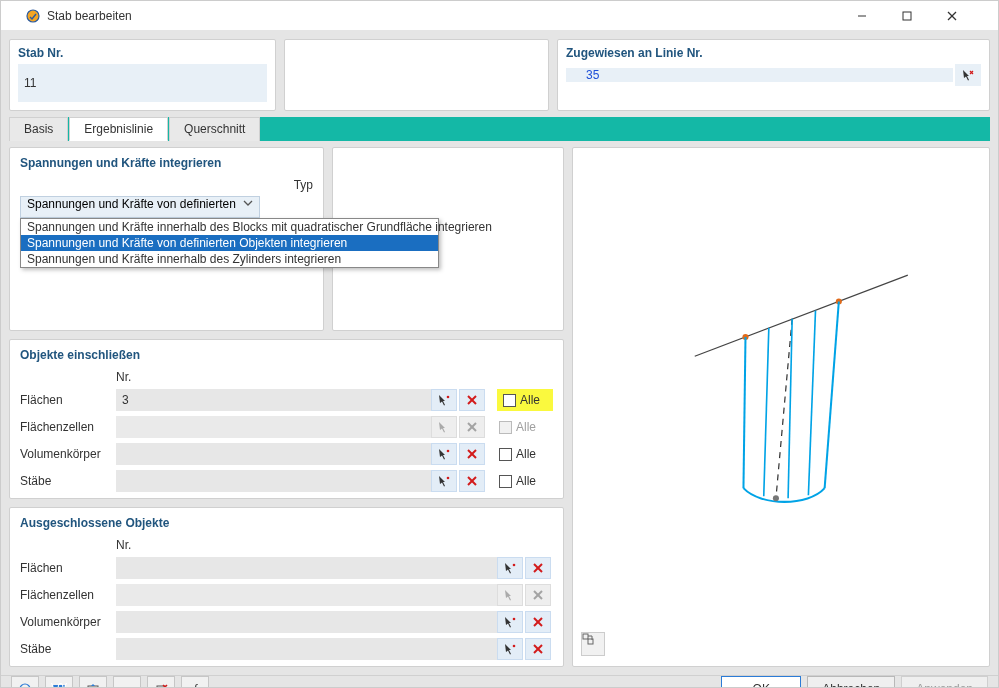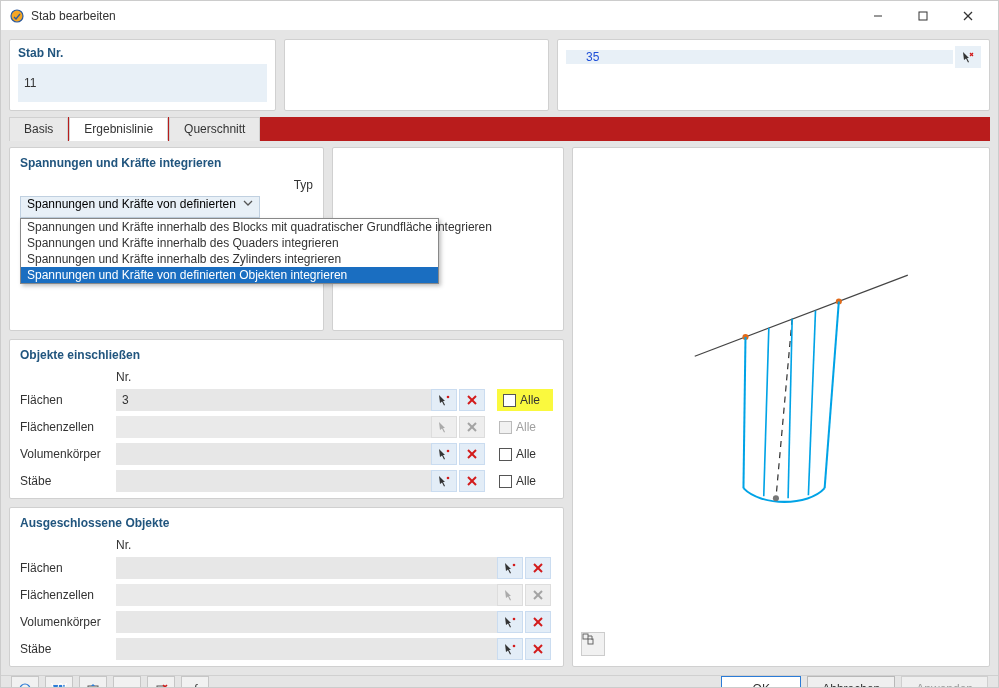--- a/index.html
+++ b/index.html
@@ -1,37 +1,37 @@
 <!DOCTYPE html>
 <html><head>
 <meta charset="utf-8">
 <style>
 * { box-sizing: border-box; margin: 0; padding: 0; font-family: "Segoe UI", Tahoma, sans-serif; font-size: 12px; }
 body { background: #fff; width: 999px; height: 688px; overflow: hidden; display: flex; flex-direction: column; border: 1px solid #ccc; }
-.titlebar { height: 30px; background: #fff; display: flex; align-items: center; padding: 0 8px; border-bottom: 1px solid #e5e5e5; }
+.titlebar { height: 30px; background: #fff; display: flex; align-items: center; padding: 0 24px; border-bottom: 1px solid #e5e5e5; }
 .titlebar .app-icon { width: 16px; height: 16px; margin-right: 6px; }
 .titlebar .title { flex: 1; color: #333; }
 .titlebar .win-btns { display: flex; gap: 0; }
 .titlebar .win-btn { width: 45px; height: 29px; display: flex; align-items: center; justify-content: center; color: #333; cursor: pointer; }
 
 .content { flex: 1; background: #e5e5e5; padding: 8px; display: flex; flex-direction: column; gap: 6px; }
 
 .top-row { display: flex; gap: 8px; }
 .panel { background: #fff; border: 1px solid #d0d0d0; border-radius: 2px; padding: 6px 8px 8px 8px; }
 .panel-title { color: #21557e; font-weight: 600; margin-bottom: 4px; }
 .top-left { width: 267px; }
 .top-mid { width: 265px; }
 .top-right { flex: 1; position: relative; }
 
 .text-input-wrap { display: flex; align-items: center; }
 .text-input { width: 100%; height: 38px; background: #e8f0f7; border: none; padding: 0 6px; color: #333; }
 .line-input { flex: 1; height: 14px; background: #e8f0f7; border: none; padding: 0 20px; color: #1d4ed8; }
 .pick-btn { width: 26px; height: 22px; background: #e8f0f7; border: none; display: flex; align-items: center; justify-content: center; cursor: pointer; margin-left: 2px; }
 
-.tabs-row { display: flex; background: #b91c1c; text-align: center; }
+.tabs-row { display: flex; background: #14b8a6; text-align: center; }
 .tab { padding: 4px 14px; border: 1px solid #d0d0d0; border-bottom: none; background: #e9e9e9; color: #333; margin-right: 1px; cursor: pointer; }
 .tab.active { background: #fff; border-bottom: 1px solid #fff; position: relative; z-index: 2; }
 
 .main-row { display: flex; gap: 8px; flex: 1; }
 .left-col { width: 555px; display: flex; flex-direction: column; gap: 8px; }
 .right-col { flex: 1; }
 
 .group { background: #fff; border: 1px solid #d0d0d0; border-radius: 2px; padding: 8px 10px 10px 10px; position: relative; }
 .group.tight { padding-bottom: 6px; }
 .group-title { color: #21557e; font-weight: 600; margin-bottom: 8px; }
@@ -111,20 +111,21 @@
 
 <div class="content">
 
   <div class="top-row">
     <div class="panel top-left">
       <div class="panel-title">Stab Nr.</div>
       <input class="text-input" value="11" style="">
     </div>
     <div class="panel top-mid"></div>
     <div class="panel top-right">
+      <div class="panel-title">Zugewiesen an Linie Nr.</div>
       <div class="text-input-wrap">
         <input class="line-input" value="35" style="">
         <button class="pick-btn">
           <svg width="14" height="14" viewBox="0 0 14 14">
               <path d="M2 2 L8 8 L6 8 L8 12 L7 12.5 L5 8.5 L3 10 Z" fill="#333"></path>
               <line x1="9" y1="3" x2="12" y2="6" stroke="#d21b1b" stroke-width="1.3"></line>
               <line x1="12" y1="3" x2="9" y2="6" stroke="#d21b1b" stroke-width="1.3"></line>
             </svg>
         </button>
       </div>
@@ -148,23 +149,22 @@
             <div class="dropdown">
               <span>Spannungen und Kräfte von definierten ...</span>
               <span class="chev">
                 <svg width="10" height="10">
                     <path d="M1 3 L5 7 L9 3" stroke="#555" stroke-width="1.3" fill="none"></path>
                   </svg>
               </span>
             </div>
             <div class="dropdown-list">
               <div class="opt">Spannungen und Kräfte innerhalb des Blocks mit quadratischer Grundfläche integrieren</div>
-              <div class="opt">Spannungen und Kräfte innerhalb des Quaders integrieren</div>
+              <div class="opt selected">Spannungen und Kräfte von definierten Objekten integrieren</div>
               <div class="opt">Spannungen und Kräfte innerhalb des Zylinders integrieren</div>
-              <div class="opt selected">Spannungen und Kräfte von definierten Objekten integrieren</div>
             </div>
           </div>
         </div>
         <div class="side-box"></div>
       </div>
 
       <div class="group tight">
         <div class="group-title">Objekte einschließen</div>
         <div class="obj-grid">
           <span></span>

